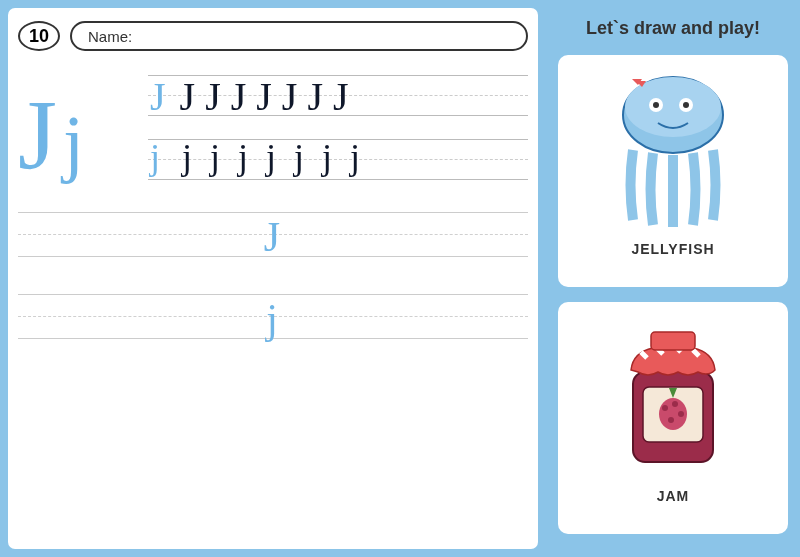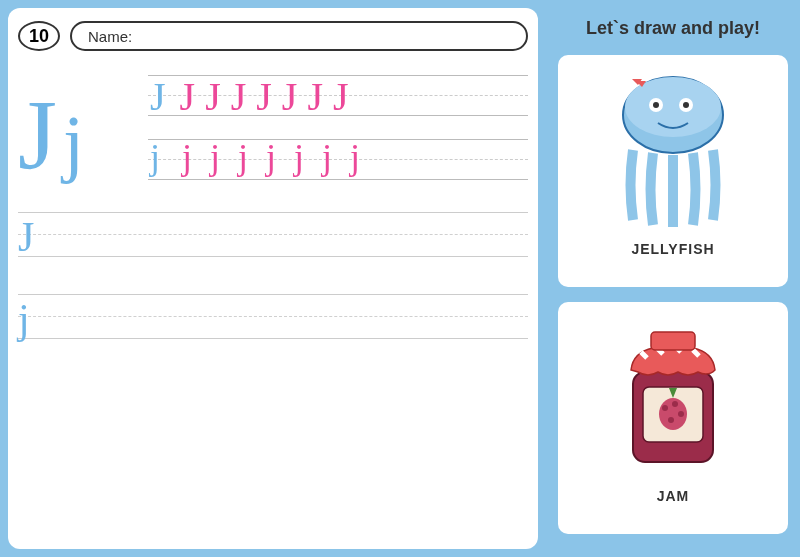--- a/index.html
+++ b/index.html
@@ -1,35 +1,35 @@
 <!DOCTYPE html>
 <html><head>
 <meta charset="utf-8">
 <style>
   * { box-sizing: border-box; margin: 0; padding: 0; }
   body { width: 800px; height: 557px; background: #8BC4E8; font-family: Arial, sans-serif; position: relative; overflow: hidden; }
   
-  .worksheet { position: absolute; left: 8px; top: 8px; width: 530px; height: 541px; background: #fff; border-radius: 12px; }
+  .worksheet { position: absolute; left: 8px; top: 8px; width: 530px; height: 541px; background: #fff; border-radius: 7px; text-align: center; }
   
   .header { position: absolute; left: 10px; top: 10px; width: 510px; height: 36px; display: flex; align-items: center; gap: 10px; }
   .page-num { width: 42px; height: 30px; border: 2px solid #333; border-radius: 50%; display: flex; align-items: center; justify-content: center; font-weight: bold; font-size: 18px; }
   .name-field { flex: 1; height: 30px; border: 2px solid #333; border-radius: 15px; display: flex; align-items: center; padding: 0 16px; font-size: 15px; color: #333; }
   
   .top-section { position: absolute; left: 10px; top: 56px; width: 510px; height: 140px; display: flex; align-items: center; }
   .big-letters { width: 130px; display: flex; align-items: baseline; gap: 6px; }
   .big-J { font-size: 100px; color: #6FB5E6; font-weight: 300; font-family: Georgia, serif; }
   .big-j { font-size: 76px; color: #6FB5E6; font-weight: 300; font-family: Georgia, serif; }
   
   .trace-box { flex: 1; position: relative; height: 130px; }
   .trace-row { position: relative; height: 56px; margin-bottom: 8px; }
   .trace-line { position: absolute; left: 0; right: 0; height: 1px; background: #bbb; }
   .trace-line.dashed { border-top: 1px dashed #ccc; background: none; }
   .trace-letters { position: relative; display: flex; gap: 4px; padding-left: 2px; font-size: 40px; font-family: Georgia, serif; line-height: 56px; }
   .trace-letters .first { color: #6FB5E6; }
-  .trace-letters .rest { color: #ec4899; }
+  .trace-letters .rest { color: #0f172a; }
   
   .practice-area { position: absolute; left: 10px; top: 200px; width: 510px; }
   .practice-row { position: relative; height: 58px; margin-bottom: 24px; }
   .pline { position: absolute; left: 0; right: 0; height: 1px; background: #ccc; }
   .pline.dashed { border-top: 1px dashed #d0d0d0; background: none; }
   .practice-text { position: relative; font-size: 42px; color: #6FB5E6; font-family: Georgia, serif; letter-spacing: 2px; line-height: 50px; padding-top: 4px; }
   .practice-text .faded { color: #d0d0d0; margin-left: 30px; }
   .practice-text .faded2 { color: #d0d0d0; margin-left: 20px; }
   
   .right-title { position: absolute; right: 40px; top: 18px; font-size: 18px; font-weight: bold; color: #333; }

